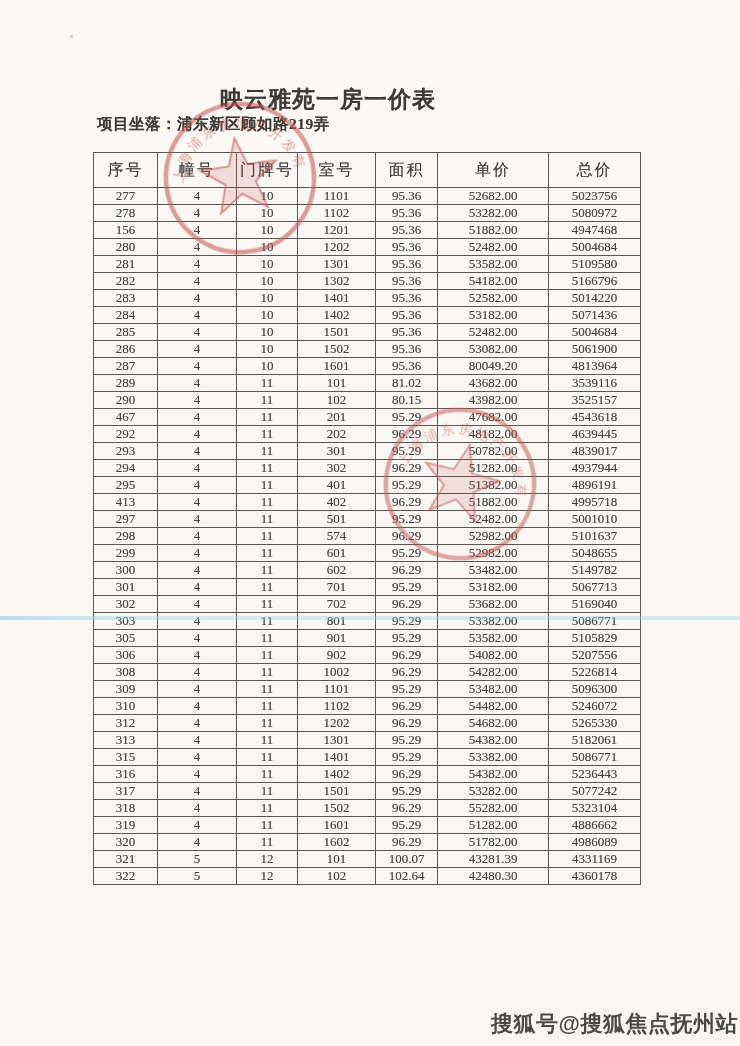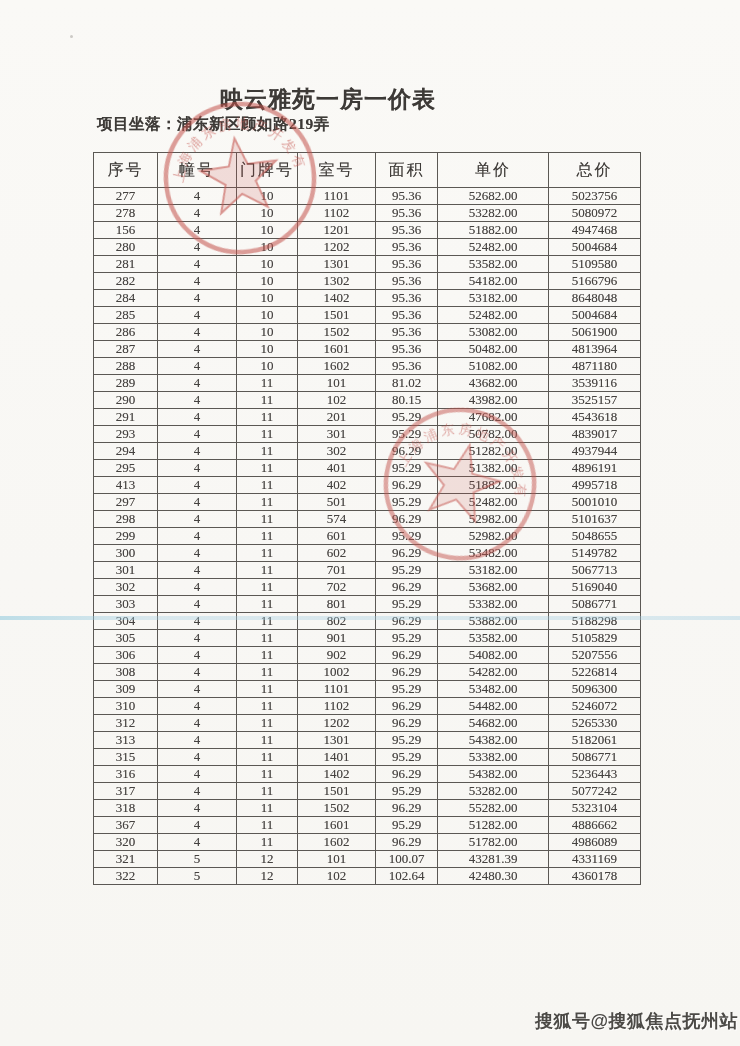--- a/index.html
+++ b/index.html
@@ -53,21 +53,21 @@
   .seal-top{left:158px;top:96px;opacity:.62;transform:rotate(-8deg);}
   .seal-mid{left:378px;top:402px;opacity:.55;transform:rotate(14deg);}
   .scan-line{
     position:absolute;left:0;top:616px;width:740px;height:4px;
     background:linear-gradient(90deg,rgba(140,200,220,.55),rgba(160,205,225,.35) 20%,rgba(160,205,225,.35) 85%,rgba(170,210,228,.45));
     pointer-events:none;
   }
   .watermark{
     position:absolute;top:1009px;right:2px;
     font-family:"Liberation Sans","DejaVu Sans",sans-serif;
-    font-size:18px;font-weight:bold;color:#35332f;
+    font-size:22px;font-weight:bold;color:#35332f;
     letter-spacing:.5px;white-space:nowrap;
     text-shadow:1px 1px 0 rgba(255,255,255,.9), -1px 0 0 rgba(255,255,255,.4);
     opacity:.88;
   }
   .speck{position:absolute;background:rgba(120,116,110,.35);border-radius:50%;}
 </style>
 </head>
 <body>
 
 <div id="page">
@@ -146,27 +146,36 @@
         <tr>
           <td>282</td>
           <td>4</td>
           <td>10</td>
           <td>1302</td>
           <td>95.36</td>
           <td>54182.00</td>
           <td>5166796</td>
         </tr>
         <tr>
+          <td>283</td>
+          <td>4</td>
+          <td>10</td>
+          <td>1401</td>
+          <td>95.36</td>
+          <td>52582.00</td>
+          <td>5014220</td>
+        </tr>
+        <tr>
           <td>284</td>
           <td>4</td>
           <td>10</td>
           <td>1402</td>
           <td>95.36</td>
           <td>53182.00</td>
-          <td>8648048</td>
+          <td>5071436</td>
         </tr>
         <tr>
           <td>285</td>
           <td>4</td>
           <td>10</td>
           <td>1501</td>
           <td>95.36</td>
           <td>52482.00</td>
           <td>5004684</td>
         </tr>
@@ -178,60 +187,60 @@
           <td>95.36</td>
           <td>53082.00</td>
           <td>5061900</td>
         </tr>
         <tr>
           <td>287</td>
           <td>4</td>
           <td>10</td>
           <td>1601</td>
           <td>95.36</td>
-          <td>50482.00</td>
+          <td>80049.20</td>
           <td>4813964</td>
-        </tr>
-        <tr>
-          <td>288</td>
-          <td>4</td>
-          <td>10</td>
-          <td>1602</td>
-          <td>95.36</td>
-          <td>51082.00</td>
-          <td>4871180</td>
         </tr>
         <tr>
           <td>289</td>
           <td>4</td>
           <td>11</td>
           <td>101</td>
           <td>81.02</td>
           <td>43682.00</td>
           <td>3539116</td>
         </tr>
         <tr>
           <td>290</td>
           <td>4</td>
           <td>11</td>
           <td>102</td>
           <td>80.15</td>
           <td>43982.00</td>
           <td>3525157</td>
         </tr>
         <tr>
-          <td>291</td>
+          <td>467</td>
           <td>4</td>
           <td>11</td>
           <td>201</td>
           <td>95.29</td>
           <td>47682.00</td>
           <td>4543618</td>
         </tr>
         <tr>
+          <td>292</td>
+          <td>4</td>
+          <td>11</td>
+          <td>202</td>
+          <td>96.29</td>
+          <td>48182.00</td>
+          <td>4639445</td>
+        </tr>
+        <tr>
           <td>293</td>
           <td>4</td>
           <td>11</td>
           <td>301</td>
           <td>95.29</td>
           <td>50782.00</td>
           <td>4839017</td>
         </tr>
         <tr>
           <td>294</td>
@@ -317,29 +326,20 @@
         <tr>
           <td>303</td>
           <td>4</td>
           <td>11</td>
           <td>801</td>
           <td>95.29</td>
           <td>53382.00</td>
           <td>5086771</td>
         </tr>
         <tr>
-          <td>304</td>
-          <td>4</td>
-          <td>11</td>
-          <td>802</td>
-          <td>96.29</td>
-          <td>53882.00</td>
-          <td>5188298</td>
-        </tr>
-        <tr>
           <td>305</td>
           <td>4</td>
           <td>11</td>
           <td>901</td>
           <td>95.29</td>
           <td>53582.00</td>
           <td>5105829</td>
         </tr>
         <tr>
           <td>306</td>
@@ -425,21 +425,21 @@
         <tr>
           <td>318</td>
           <td>4</td>
           <td>11</td>
           <td>1502</td>
           <td>96.29</td>
           <td>55282.00</td>
           <td>5323104</td>
         </tr>
         <tr>
-          <td>367</td>
+          <td>319</td>
           <td>4</td>
           <td>11</td>
           <td>1601</td>
           <td>95.29</td>
           <td>51282.00</td>
           <td>4886662</td>
         </tr>
         <tr>
           <td>320</td>
           <td>4</td>

